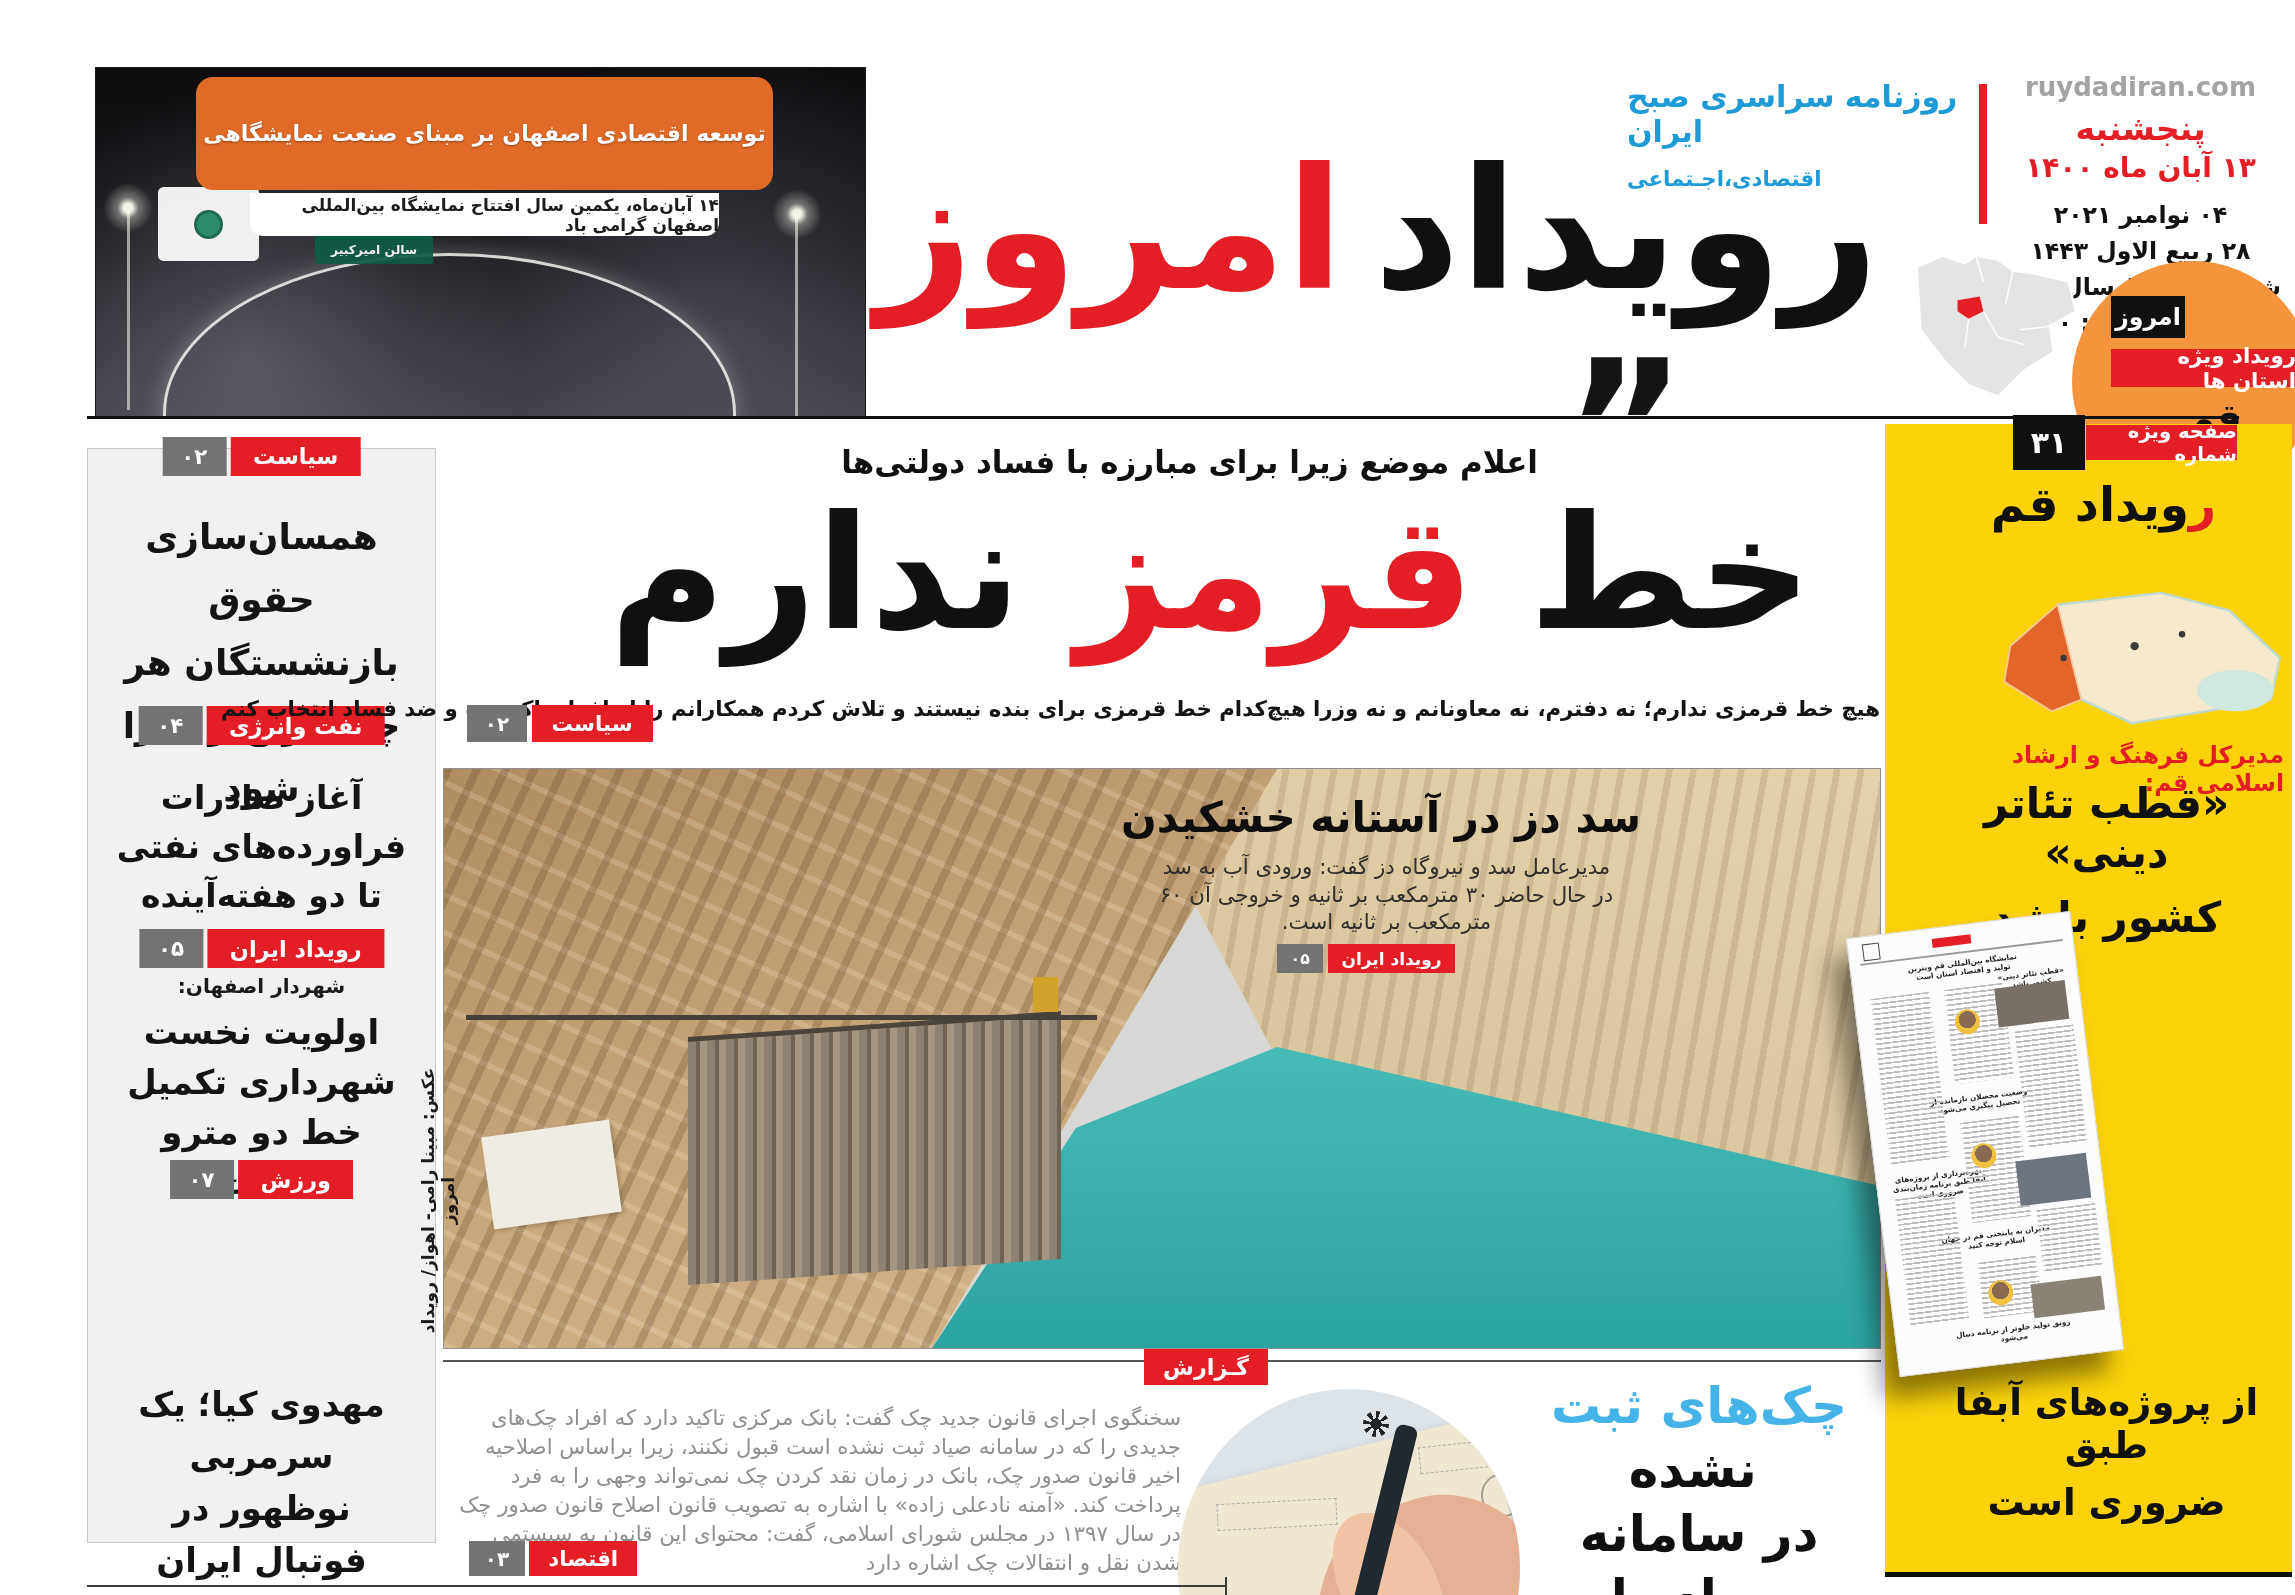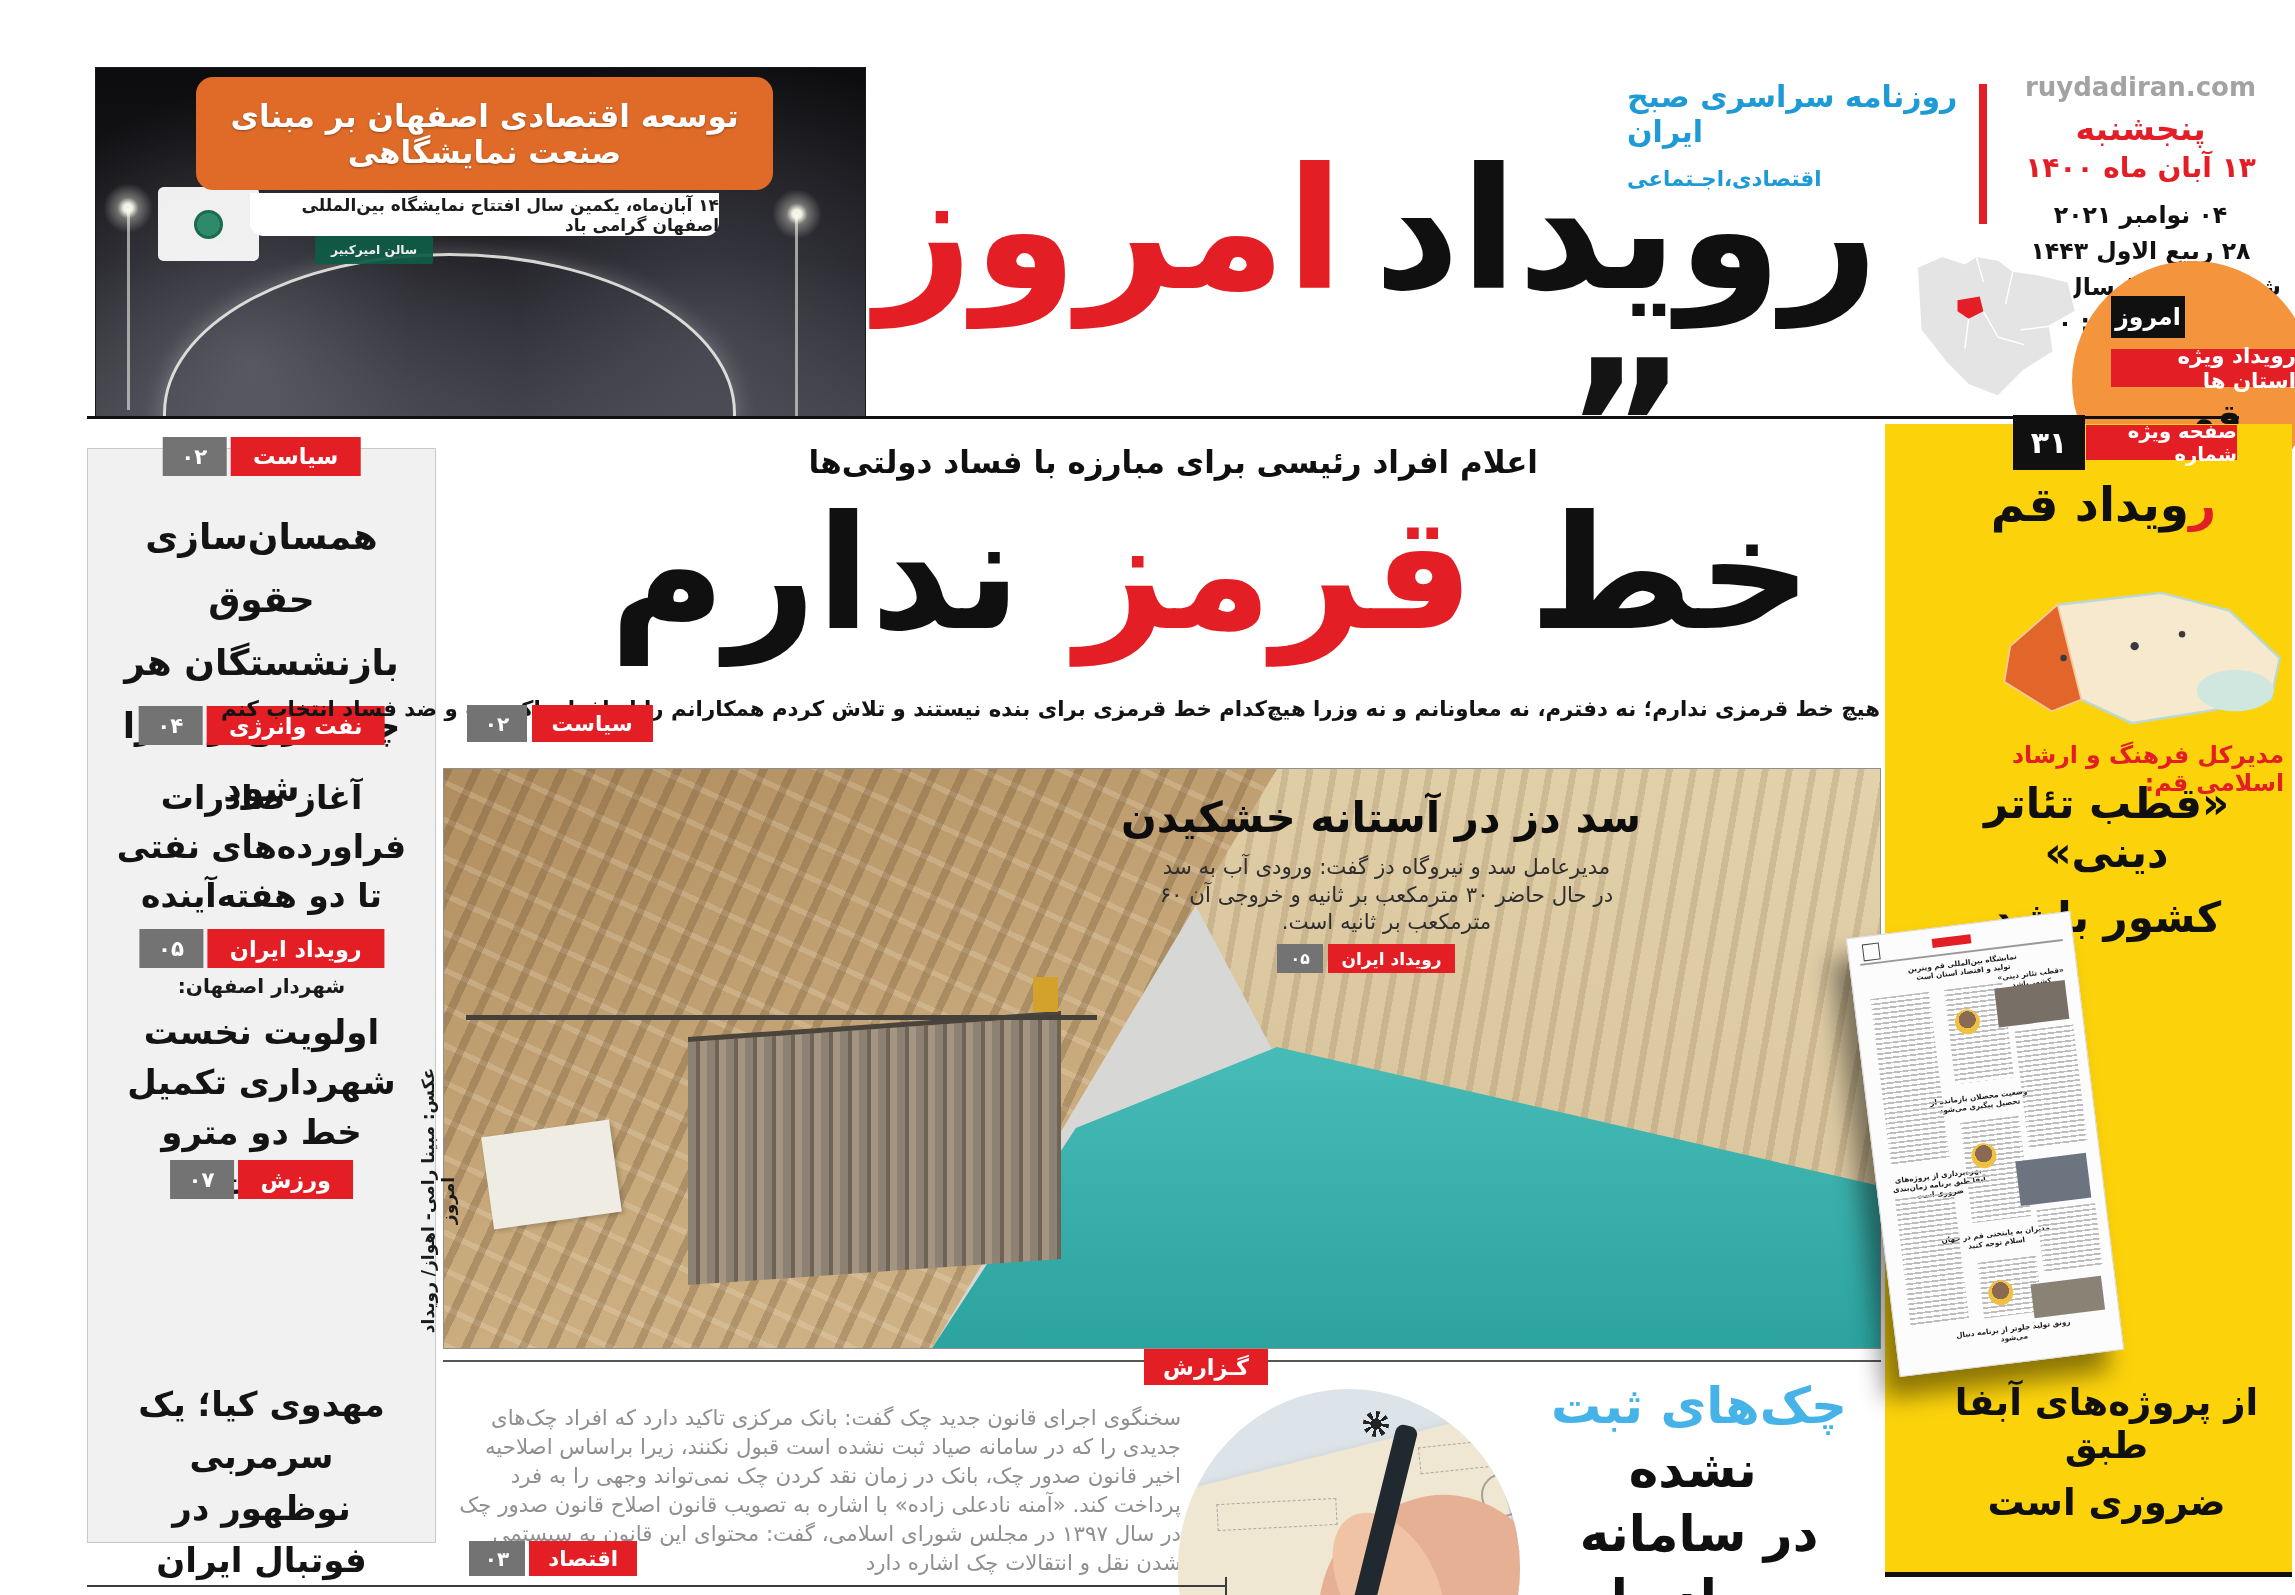--- a/index.html
+++ b/index.html
@@ -22,21 +22,21 @@
   #ad{left:95px;top:67px;width:769px;height:348px;background:
       radial-gradient(circle at 20% 85%, rgba(120,120,135,.55), transparent 40%),
       radial-gradient(circle at 80% 80%, rgba(100,100,115,.5), transparent 45%),
       linear-gradient(180deg,#0c0c0e 0%,#1a1a1e 55%,#3c3c44 100%);
       border:1.7px solid #1a1a1a;overflow:hidden;}
   #ad-arch{left:67px;top:185px;width:567px;height:314px;border:3.9px solid rgba(244,244,238,.85);
       border-radius:50%;box-shadow:0 0 22.4px rgba(255,255,255,.25);}
   .pole{width:2.8px;height:202px;background:rgba(225,225,215,.65);}
   .glow{width:50px;height:50px;border-radius:50%;background:radial-gradient(circle,rgba(255,255,240,.95) 0 12%,rgba(255,255,240,.35) 30%,transparent 70%);}
   #ad-orange{left:100px;top:9px;width:577px;height:113px;background:#e06b28;border-radius:17px;
-      display:flex;align-items:center;justify-content:center;color:#fff;font-weight:bold;font-size:31px;
+      display:flex;align-items:center;justify-content:center;color:#fff;font-weight:bold;font-size:22px;
       text-align:center;direction:rtl;text-shadow:0 1.1px 2.2px rgba(0,0,0,.35);padding:0 0;box-sizing:border-box;}
   #ad-white{left:154px;top:125px;width:469px;height:43px;background:#fff;border-radius:0 0 13.5px 13.5px;
       display:flex;align-items:center;justify-content:center;color:#1c1c1c;font-weight:bold;font-size:17px;direction:rtl;}
   #ad-logo{left:62px;top:119px;width:101px;height:74px;background:rgba(255,255,255,.93);border-radius:5.6px;
       display:flex;flex-direction:column;align-items:center;justify-content:center;gap:4.5px;}
   #ad-logo .dot{width:29px;height:29px;border-radius:50%;background:radial-gradient(circle,#2e8b6a 0 55%,#1c6b4f 56%);}
   #ad-sign{left:219px;top:168px;width:118px;height:28px;background:#0f5c46;color:#fff;font-size:12.3px;font-weight:bold;
       display:flex;align-items:center;justify-content:center;direction:rtl;border-radius:2.2px;opacity:.92;}
   
   #mast-title{left:864px;top:67px;width:1027px;height:325px;display:flex;align-items:center;justify-content:center;
@@ -217,21 +217,21 @@
   <div class="sb-h" style="top:558px;font-size:34px;line-height:50px;padding:0 34px;box-sizing:border-box;">اولویت نخست شهرداری تکمیل خط دو مترو است</div>
 
   <div class="brow b70 sb-badge" style="top:711px;">
     <span class="bcat">ورزش</span>
     <span class="bpg">۰۷</span>
   </div>
   <div class="sb-h" style="top:929px;font-size:34px;line-height:52px;padding:0 39px;box-sizing:border-box;">مهدوی کیا؛ یک سرمربی نوظهور در فوتبال ایران</div>
 </div>
 
 <div id="quote" class="abs">”</div>
-<div id="lead-kicker" class="abs">اعلام افراد رئیسی برای مبارزه با فساد دولتی‌ها</div>
+<div id="lead-kicker" class="abs">اعلام موضع زیرا برای مبارزه با فساد دولتی‌ها</div>
 <div id="lead-head" class="abs">
   <span>خط</span>
   <span class="red">قرمز</span>
   <span>ندارم</span>
 </div>
 <div id="lead-sub" class="abs">هیچ خط قرمزی ندارم؛ نه دفترم، نه معاونانم و نه وزرا هیچ‌کدام خط قرمزی برای بنده نیستند و تلاش کردم همکارانم را از افراد پاکدست و ضد فساد انتخاب کنم</div>
 <div class="brow b66" style="left:467px;top:705px;">
   <span class="bcat">سیاست</span>
   <span class="bpg">۰۲</span>
 </div>

